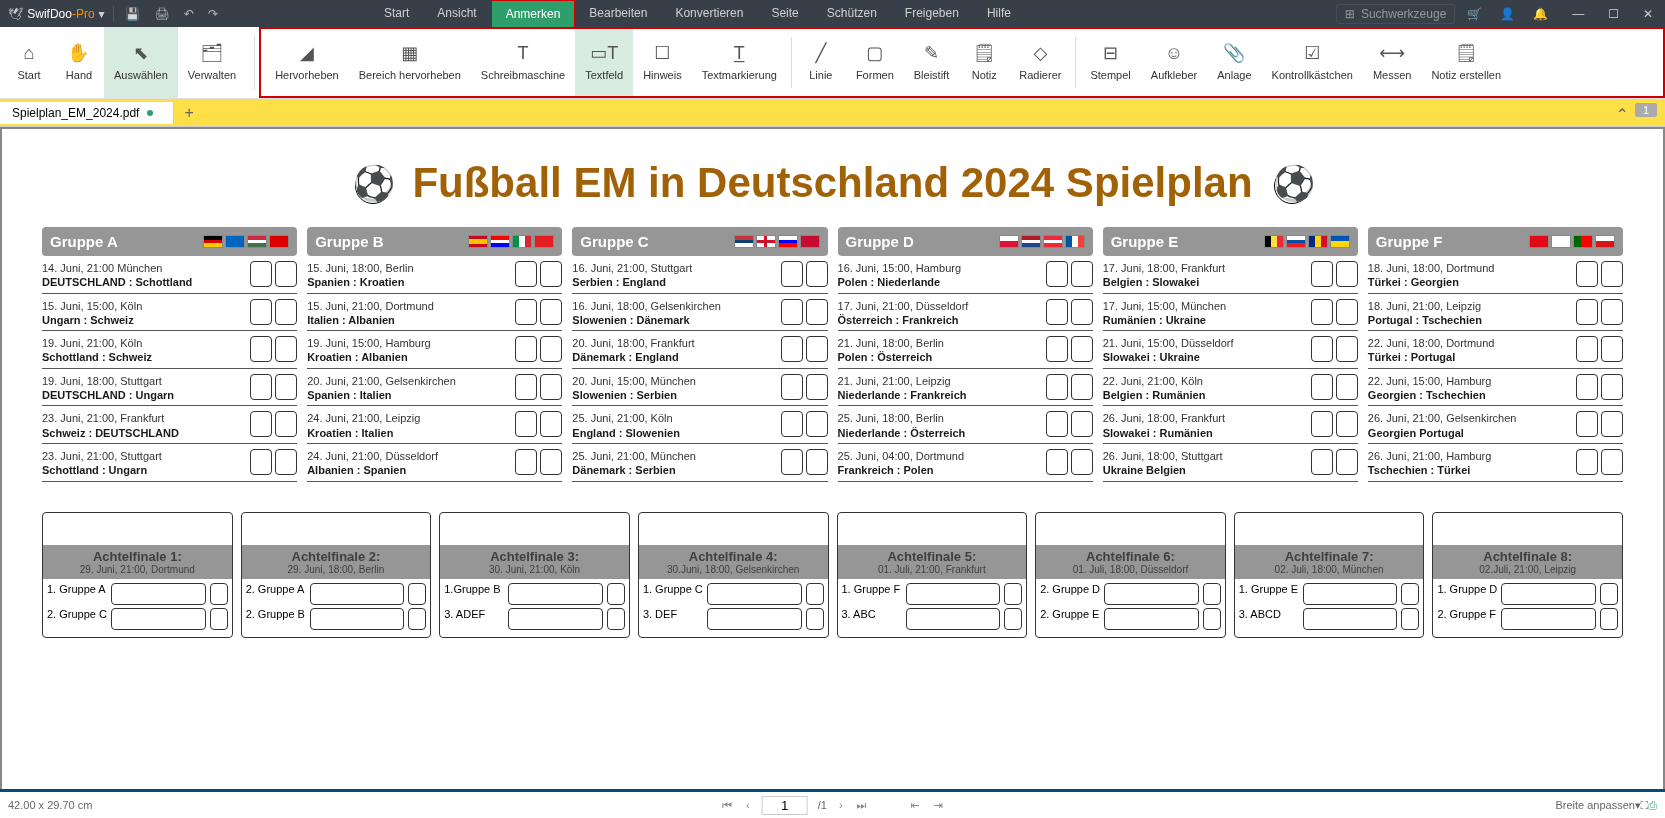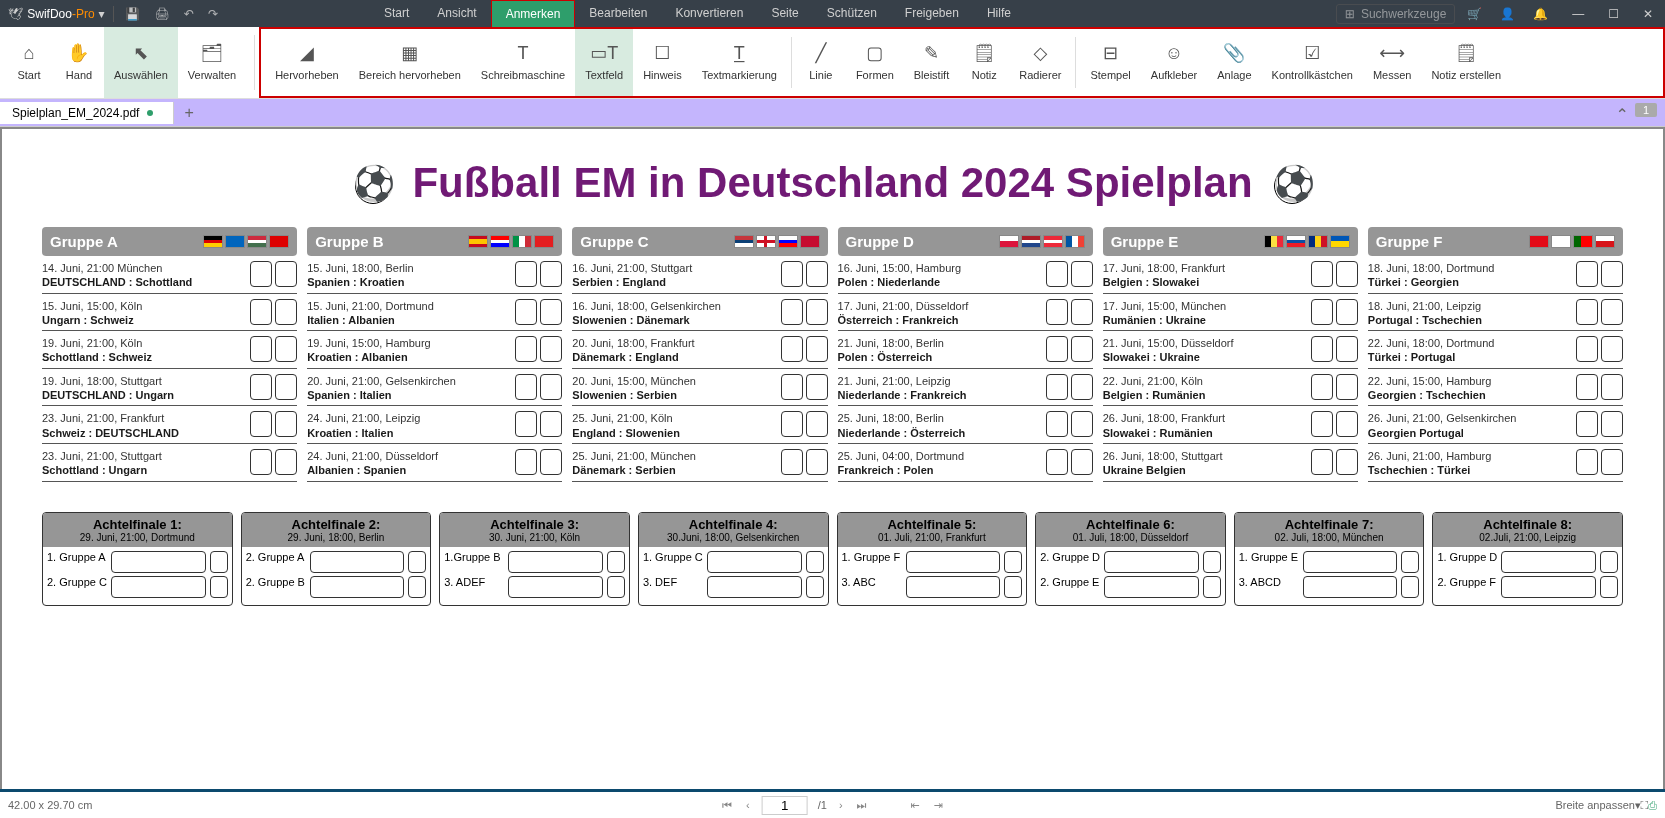--- a/index.html
+++ b/index.html
@@ -20,49 +20,49 @@
 .titlebar .win-controls { display: flex; gap: 0; }
 .titlebar .win-controls span { padding: 6px 12px; cursor: pointer; }
 .ribbon-wrap { height: 72px; background: #fff; display: flex; align-items: stretch; border-bottom: 1px solid #ddd; }
 .ribbon-left { display: flex; align-items: stretch; padding: 0 4px; }
 .rb-btn { display: flex; flex-direction: column; align-items: center; justify-content: center; padding: 4px 10px; font-size: 11px; color: #333; cursor: pointer; min-width: 50px; gap: 4px; text-align: center; line-height: 1.2; }
 .rb-btn.selected { background: #d8ebe0; }
 .rb-btn .ico { font-size: 18px; color: #555; }
 .rb-sep { width: 1px; background: #ddd; margin: 8px 4px; }
 
 
-.tabbar { height: 28px; background: #c4b5fd; display: flex; align-items: center; border-bottom: 1px solid #ccc; position:relative;}
+.tabbar { height: 28px; background: #fde047; display: flex; align-items: center; border-bottom: 1px solid #ccc; position:relative;}
 .tab { padding: 4px 20px 4px 12px; background: #fff; font-size: 12px; display: flex; align-items: center; gap: 8px; border-right:1px solid #ccc;}
 .tab .dot { width: 6px; height: 6px; background: #2e9e6b; border-radius: 50%; }
 .tab-add { padding: 4px 10px; color: #666; cursor: pointer; }
 .tabbar .pagebadge { position:absolute; right:8px; top:4px; background:#aaa; color:#fff; padding:1px 8px; font-size:11px; border-radius:2px;}
 
 
 .docarea { flex: 1; background: #888; overflow: hidden; position: relative; }
 .page { position: absolute; left: 2px; right: 2px; top: 2px; height: 740px; background: #fff; padding: 30px 40px; }
-.doc-title { text-align: center; font-size: 42px; font-weight: 700; color: #701a75; margin-bottom: 20px; }
+.doc-title { text-align: center; font-size: 42px; font-weight: 700; color: #a16207; margin-bottom: 20px; }
 .ball { display:inline-block; width:36px; height:36px; border-radius:50%; background: radial-gradient(circle at 30% 30%, #fff, #fff); border:1px solid #000; position:relative; vertical-align:middle; margin:0 10px;}
 .ball::before{content:"⚽"; position:absolute; left:-2px; top:-6px; font-size:34px;}
 
 .groups { display: flex; gap: 10px; }
 .group { flex: 1; min-width: 0; }
 .group-header { background: #969696; color: #fff; font-weight: 700; font-size: 15px; padding: 6px 8px; border-radius: 4px; display: flex; align-items: center; gap: 4px; }
 .group-header .flags { margin-left: auto; display: flex; gap: 2px; }
 .flag { width: 20px; height: 13px; border: 1px solid #888; display:inline-block;}
 
 .match { padding: 5px 0 3px; border-bottom: 1px solid #555; display: flex; align-items: flex-start; }
 .match-text { flex: 1; font-size: 11px; line-height: 1.3; }
 .match-text .line1 { color: #333; }
 .match-text .line2 { font-weight: 700; color: #1a1a1a; }
 .score-boxes { display: flex; gap: 3px; }
 .score-box { width: 22px; height: 26px; border: 1.5px solid #333; border-radius: 4px; }
 
 .knockout { display: flex; gap: 8px; margin-top: 30px; justify-content: space-between; }
 .ko { flex: 1; border: 1.5px solid #333; border-radius: 4px; overflow: hidden; }
-.ko-header { background: #969696; color: #000000; text-align: center; padding: 4px 2px; font-size: 13px; }
+.ko-header { background: #969696; color: #404040; text-align: center; padding: 4px 2px; font-size: 13px; margin-top: 32px; }
 .ko-header .t1 { font-weight: 700; }
 .ko-header .t2 { font-size: 10px; }
 .ko-body { padding: 4px; font-size: 12px; }
 .ko-row { display: flex; align-items: flex-start; gap: 4px; margin-bottom: 3px; }
 .ko-row .label { flex: 0 0 60px; font-size: 11px; }
 .ko-row .inp { flex: 1; height: 22px; border: 1.5px solid #333; border-radius: 4px; }
 .ko-row .sb { width: 18px; height: 22px; border: 1.5px solid #333; border-radius: 4px; flex-shrink:0;}
 
 
 .statusbar { height: 28px; background: #fff; border-top: 3px solid #0c4a6e; display: flex; align-items: center; font-size: 11px; color: #666; padding: 13px 8px; }

